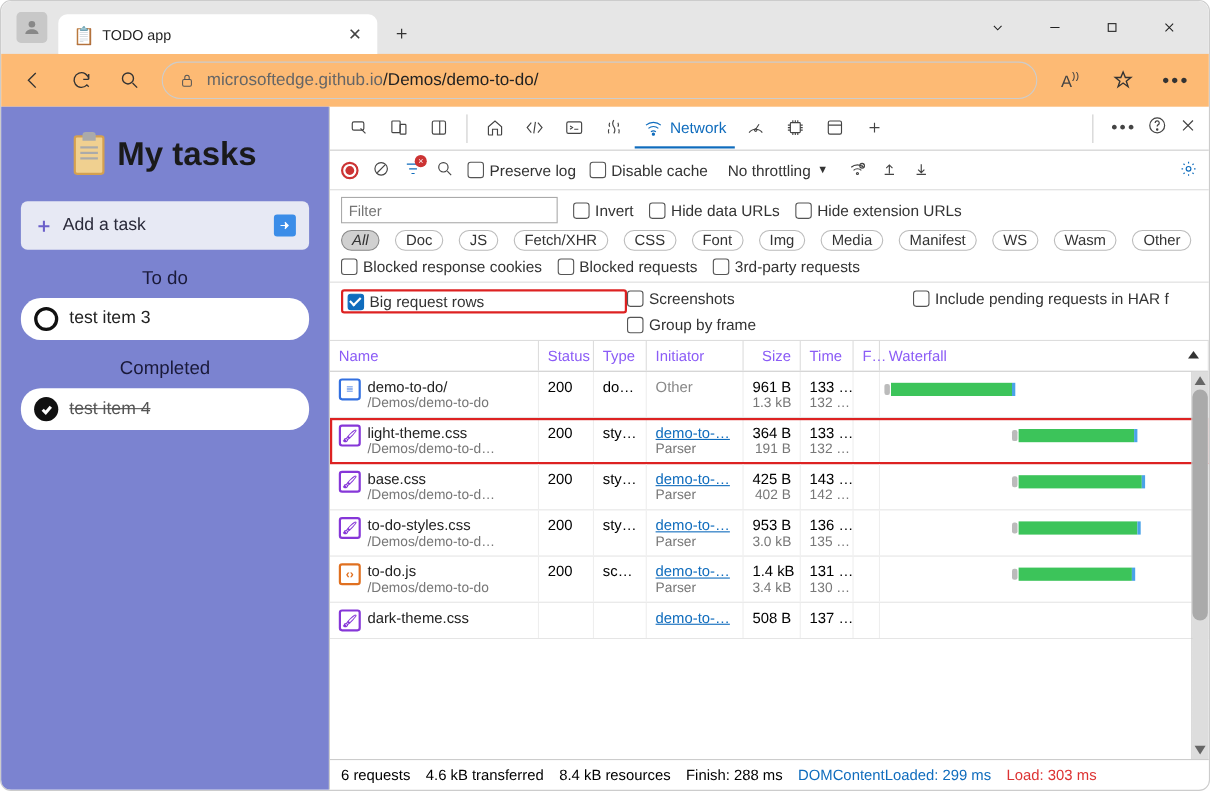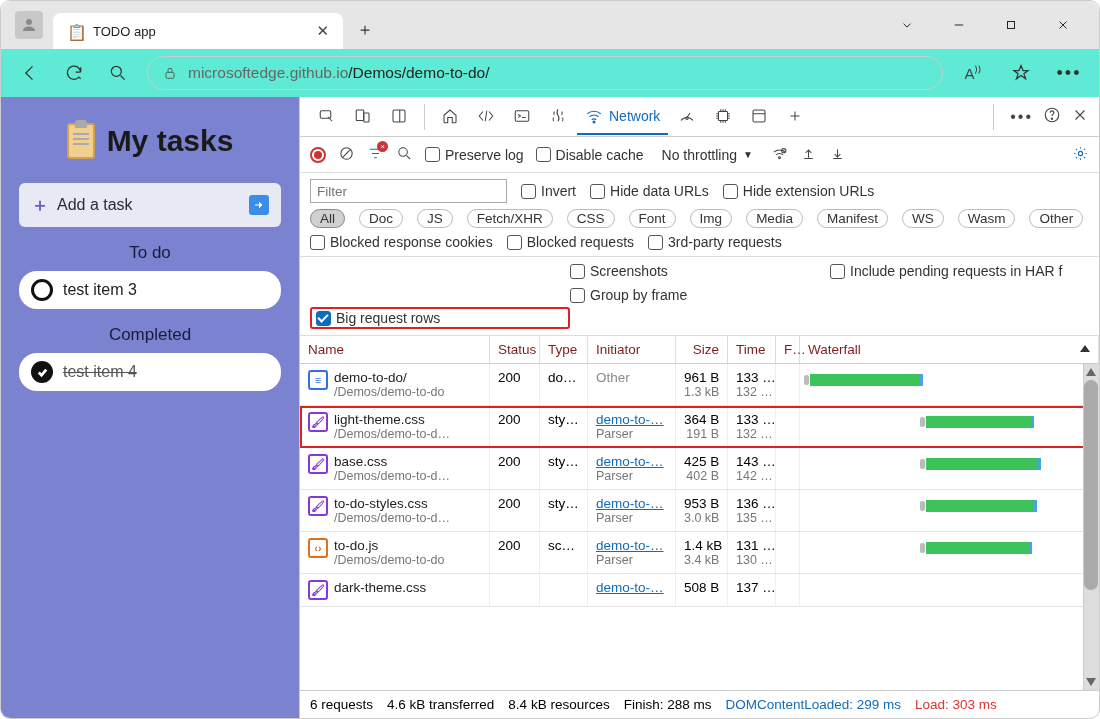--- a/index.html
+++ b/index.html
@@ -10,21 +10,21 @@
 .avatar-ph svg{width:18px;height:18px;fill:#888;}
 .tab { height: 36px; background: #fff; border-radius: 8px 8px 0 0; display: flex; align-items: center; padding: 0 14px; gap: 10px; margin-top: 12px; min-width: 290px; }
 .tab .favicon { width: 16px; height: 16px; }
 .tab-title { font-size: 13px; color: #222; flex: 1; }
 .tab-close { font-size: 15px; color: #444; }
 .newtab { width: 32px; height: 32px; display:flex; align-items:center; justify-content:center; margin-left: 6px; margin-top: 8px; font-size: 17px; color: #333; border-radius: 4px; }
 .win-controls { margin-left: auto; display: flex; gap: 24px; padding-right: 18px; }
 .win-btn { width: 28px; height: 28px; display:flex; align-items:center; justify-content:center; color:#222; }
 .win-btn svg { width: 14px; height: 14px; stroke: #222; stroke-width:1.4; fill:none; }
 
-.addrbar { height: 48px; display: flex; align-items: center; gap: 14px; padding: 0 14px; background: #5eead4; }
+.addrbar { height: 48px; display: flex; align-items: center; gap: 14px; padding: 0 14px; background: #fdba74; }
 .addrbar .ibtn { width: 30px; height: 30px; display:flex;align-items:center;justify-content:center; color:#333; border-radius:4px; }
 .addrbar .ibtn svg { width: 20px; height: 20px; stroke:#333; stroke-width:1.5; fill:none; }
 .omnibox { flex: 1; height: 34px; border: 1px solid #ccc; border-radius: 20px; display: flex; align-items: center; padding: 0 14px; gap: 10px; }
 .omnibox svg { width:16px; height:16px; stroke:#555; fill:none; stroke-width:1.4;}
 .url-text { font-size: 15.5px; color: #666; }
 .url-text .path { color: #222; }
 .addr-right { display:flex; gap:16px; align-items:center; }
 .addr-right .ibtn{width:32px;height:32px;}
 .addr-right svg{width:21px;height:21px;stroke:#444;fill:none;stroke-width:1.4;}
 
@@ -71,31 +71,31 @@
 .chk.on { background:#0f6cbd; border-color:#0f6cbd; position:relative;}
 .chk.on::after{content:'';position:absolute;left:3px;top:0px;width:4px;height:8px;border:solid #fff;border-width:0 2px 2px 0;transform:rotate(45deg);}
 .throttle { display:flex;align-items:center;gap:6px; padding: 2px 6px; }
 .gear-r { margin-left:auto; color:#0f6cbd;}
 .gear-r svg{stroke:#0f6cbd;}
 
 .dt-filterbar { padding: 6px 10px; border-bottom: 1px solid #ddd; display:flex; flex-direction:column; gap:6px; font-size:14px; color:#333;}
 .fb-row { display:flex; align-items:center; gap:14px; flex-wrap:wrap;}
 .filter-inp { width: 197px; height:24px; border:1px solid #aaa; padding:0 6px; font-size:13.5px; color:#666;}
 .pill { border:1px solid #bbb; border-radius:10px; padding: 1px 9px; font-size:13.5px; background:#fff;}
-.pill.all { background:#d0d0d0; border-color:#888;}
-.hl-red { border: 2.5px solid #d22; border-radius:3px; padding: 1px 4px; margin-top: 44px;}
+.pill.all { background:#d0d0d0; border-color:#888;font-style:italic;}
+.hl-red { border: 2.5px solid #d22; border-radius:3px; padding: 1px 4px;}
 
 .dt-cbrow { display:flex; align-items:flex-start; border-bottom:1px solid #ddd; padding: 6px 10px; font-size:14px; color:#333;}
 .cb-col { display:flex; flex-direction:column; gap:8px;}
 .cb-col.c1 { width: 260px;}
 .cb-col.c2 { width: 260px;}
 .cb-col.c3 { flex:1; min-width:0; overflow:hidden; white-space:nowrap;}
 
 .net-table { flex:1; overflow:hidden; position:relative;}
-.net-head { display:flex; border-bottom:1px solid #ccc; font-size:13.5px; color:#7f1d1d; }
+.net-head { display:flex; border-bottom:1px solid #ccc; font-size:13.5px; color:#8b5cf6; }
 .net-head .col { padding:6px 8px; border-right:1px solid #ddd;}
 .col.name{width:190px;} .col.status{width:50px;} .col.type{width:48px;} .col.init{width:88px;}
 .col.size{width:52px;text-align:right;} .col.time{width:48px;} .col.f{width:24px;} .col.wf{flex:1; position:relative;}
 .sort-ind{position:absolute;right:8px;top:9px;width:0;height:0;border-left:5px solid transparent;border-right:5px solid transparent;border-bottom:7px solid #333;}
 
 .net-body { overflow:auto; position:relative; }
 .net-row { display:flex; border-bottom:1px solid #e5e5e5; font-size:13.5px; position:relative;}
 .net-row.hl { outline: 2.5px solid #d22; outline-offset:-2px;}
 .net-row .col { padding: 6px 8px; border-right:1px solid #eee; overflow:hidden; white-space:nowrap; text-overflow:ellipsis;}
 .name-cell { display:flex; align-items:flex-start; gap:6px;}

